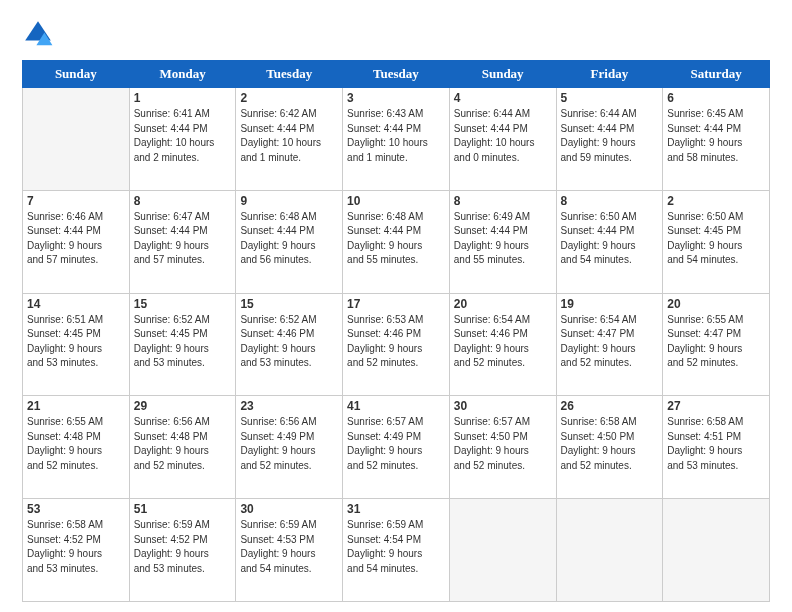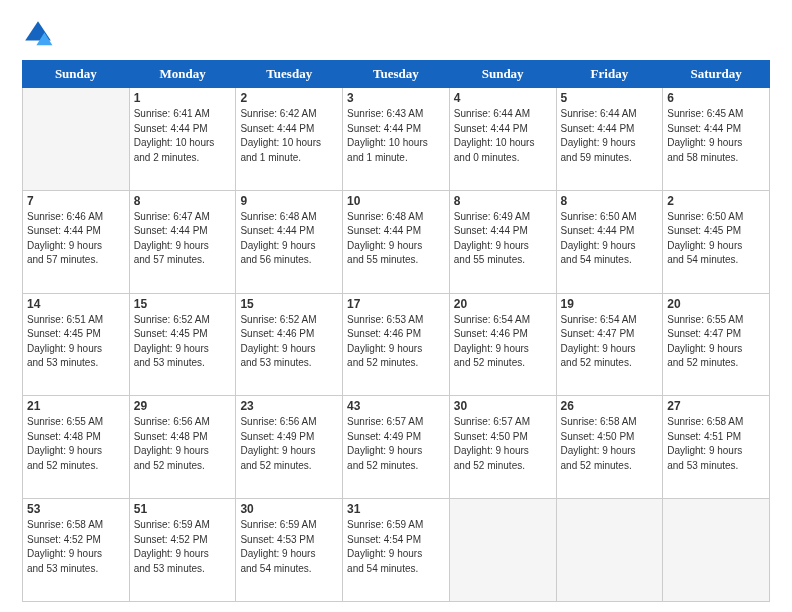--- a/index.html
+++ b/index.html
@@ -222,21 +222,21 @@
           </td>
           <td>
             <span class="day-num">29</span>
             <div class="day-info">Sunrise: 6:56 AM<br>Sunset: 4:48 PM<br>Daylight: 9 hours<br>and 52 minutes.</div>
           </td>
           <td>
             <span class="day-num">23</span>
             <div class="day-info">Sunrise: 6:56 AM<br>Sunset: 4:49 PM<br>Daylight: 9 hours<br>and 52 minutes.</div>
           </td>
           <td>
-            <span class="day-num">43</span>
+            <span class="day-num">41</span>
             <div class="day-info">Sunrise: 6:57 AM<br>Sunset: 4:49 PM<br>Daylight: 9 hours<br>and 52 minutes.</div>
           </td>
           <td>
             <span class="day-num">30</span>
             <div class="day-info">Sunrise: 6:57 AM<br>Sunset: 4:50 PM<br>Daylight: 9 hours<br>and 52 minutes.</div>
           </td>
           <td>
             <span class="day-num">26</span>
             <div class="day-info">Sunrise: 6:58 AM<br>Sunset: 4:50 PM<br>Daylight: 9 hours<br>and 52 minutes.</div>
           </td>

